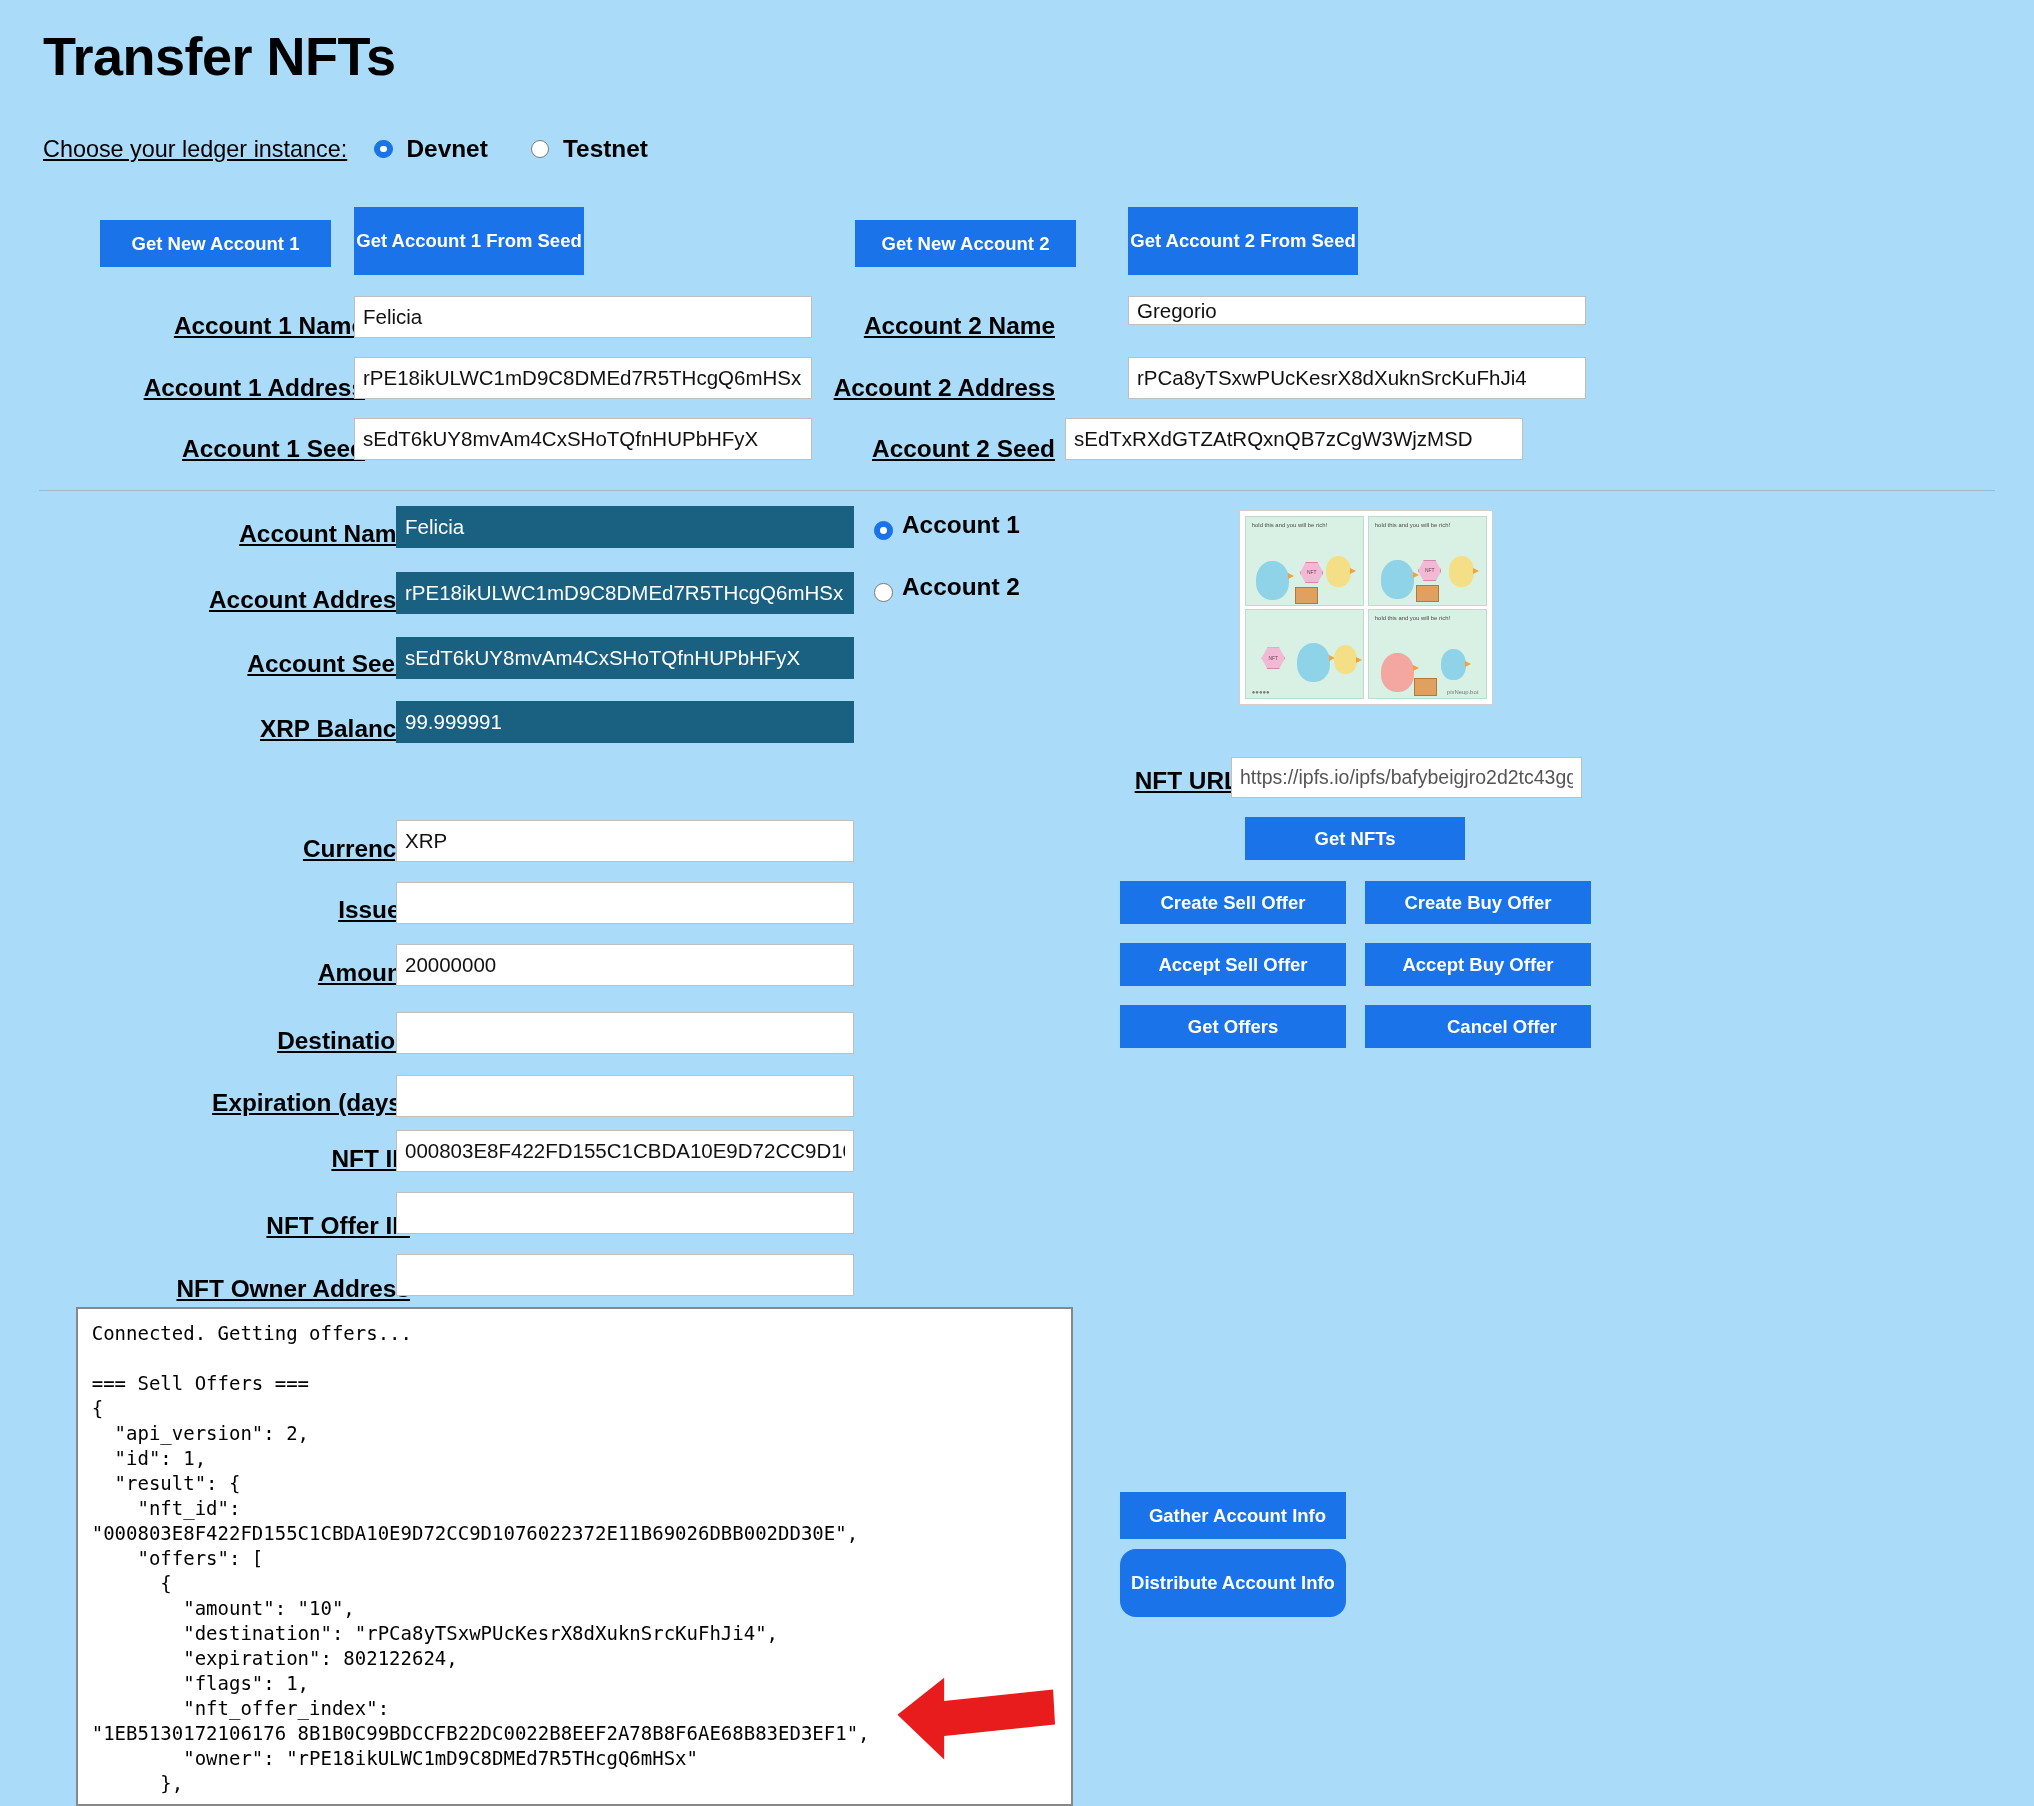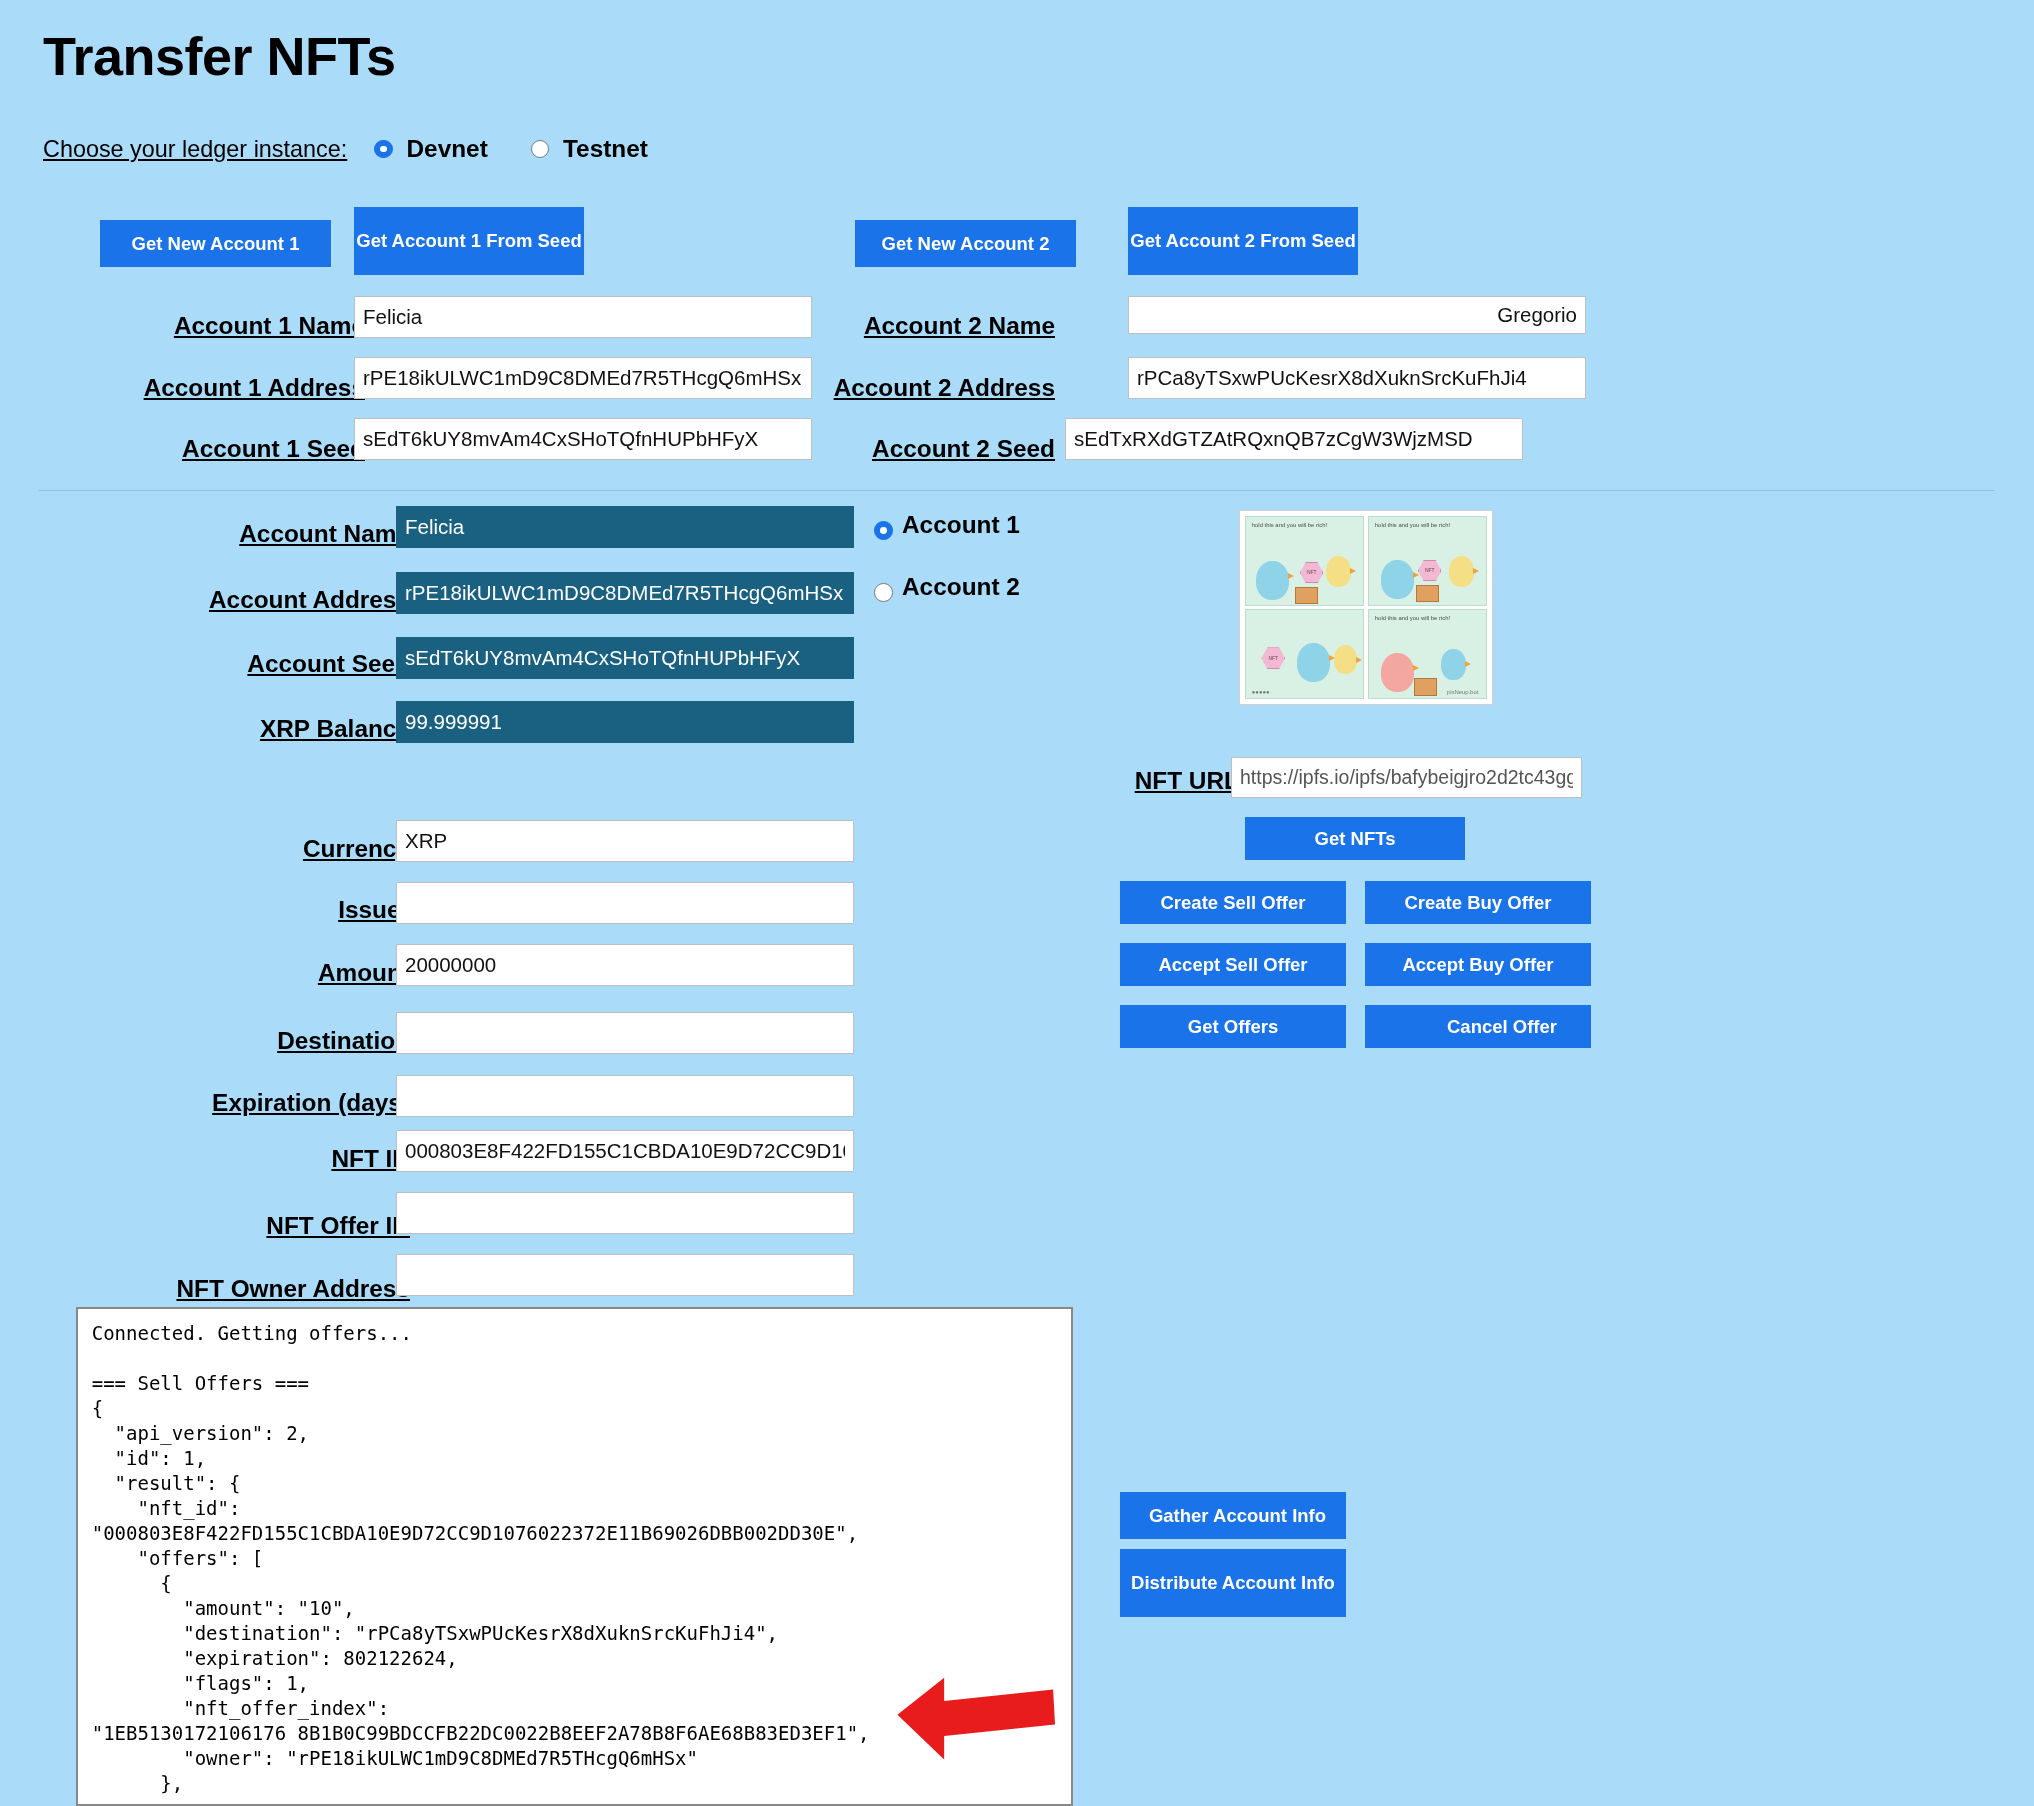--- a/index.html
+++ b/index.html
@@ -232,21 +232,21 @@
   <div class="field-label abs" style="left:84px; top:312px; width:281px;">Account 1 Name</div>
   <input class="txt abs" style="left: 354px; top: 296px; width: 458px; height: 42px;" value="Felicia">
 
   <div class="field-label abs" style="left:84px; top:374px; width:281px;">Account 1 Address</div>
   <input class="txt abs" style="left: 354px; top: 357px; width: 458px; height: 42px;" value="rPE18ikULWC1mD9C8DMEd7R5THcgQ6mHSx">
 
   <div class="field-label abs" style="left:84px; top:435px; width:281px;">Account 1 Seed</div>
   <input class="txt abs" style="left: 354px; top: 418px; width: 458px; height: 42px;" value="sEdT6kUY8mvAm4CxSHoTQfnHUPbHFyX">
 
   <div class="field-label abs" style="left:790px; top:312px; width:265px;">Account 2 Name</div>
-  <input class="txt abs" style="left: 1128px; top: 296px; width: 458px; height: 38px; text-align: right;" value="Gregorio">
+  <input class="txt abs" style="left: 1128px; top: 296px; width: 458px; height: 29px;" value="Gregorio">
 
   <div class="field-label abs" style="left:790px; top:374px; width:265px;">Account 2 Address</div>
   <input class="txt abs" style="left: 1128px; top: 357px; width: 458px; height: 42px;" value="rPCa8yTSxwPUcKesrX8dXuknSrcKuFhJi4">
 
   <div class="field-label abs" style="left:790px; top:435px; width:265px;">Account 2 Seed</div>
   <input class="txt abs" style="left: 1065px; top: 418px; width: 458px; height: 42px;" value="sEdTxRXdGTZAtRQxnQB7zCgW3WjzMSD">
 
   <div class="divider"></div>
 
   <div class="field-label abs" style="left:117px; top:520px; width:293px;">Account Name</div>
@@ -346,21 +346,21 @@
         "amount": "10",
         "destination": "rPCa8yTSxwPUcKesrX8dXuknSrcKuFhJi4",
         "expiration": 802122624,
         "flags": 1,
         "nft_offer_index":
 "1EB5130172106176 8B1B0C99BDCCFB22DC0022B8EEF2A78B8F6AE68B83ED3EF1",
         "owner": "rPE18ikULWC1mD9C8DMEd7R5THcgQ6mHSx"
       },</textarea>
 
   <button class="btn abs" style="left:1120px; top:1492px; width:226px; height:47px;padding-left:9px;">Gather Account Info</button>
-  <button class="btn abs" style="left:1120px; top:1549px; width:226px; height:68px;">Distribute Account Info</button>
+  <button class="btn abs" style="left:1120px; top:1549px; width:226px; height:68px;border-radius:16px;">Distribute Account Info</button>
 
   <svg class="arrow-svg" width="176" height="107" viewBox="0 0 180 110">
     <g fill="#e81c1c">
       <polygon points="0,48 48,10 48,34 160,22 162,58 48,70 48,94"></polygon>
     </g>
   </svg>
 
 </div>
 
 

